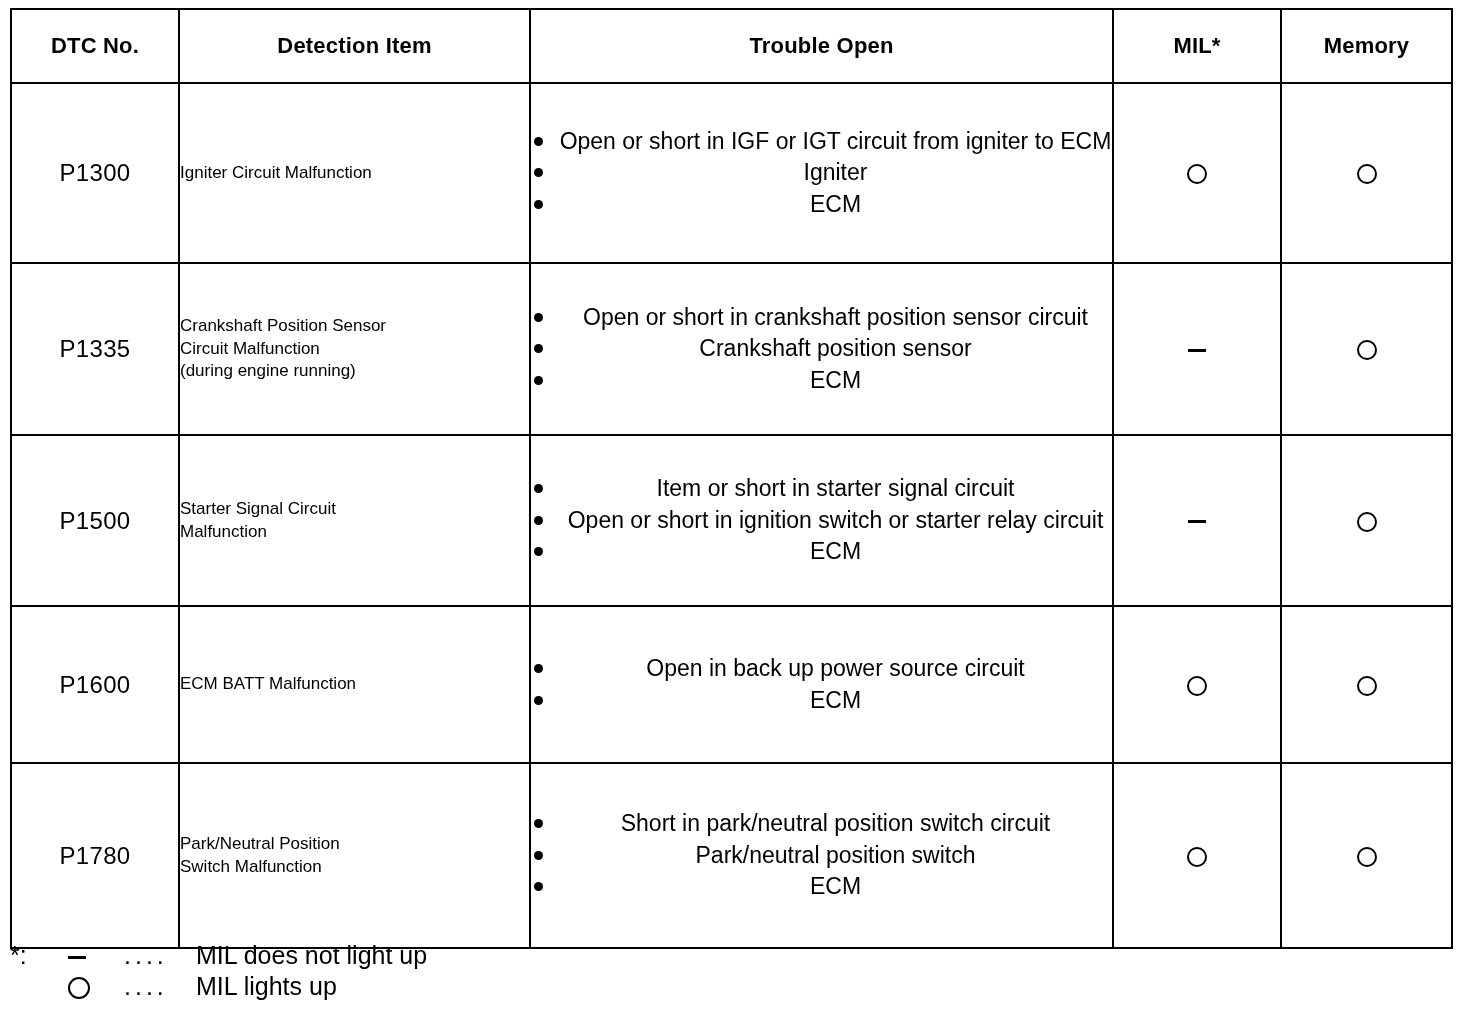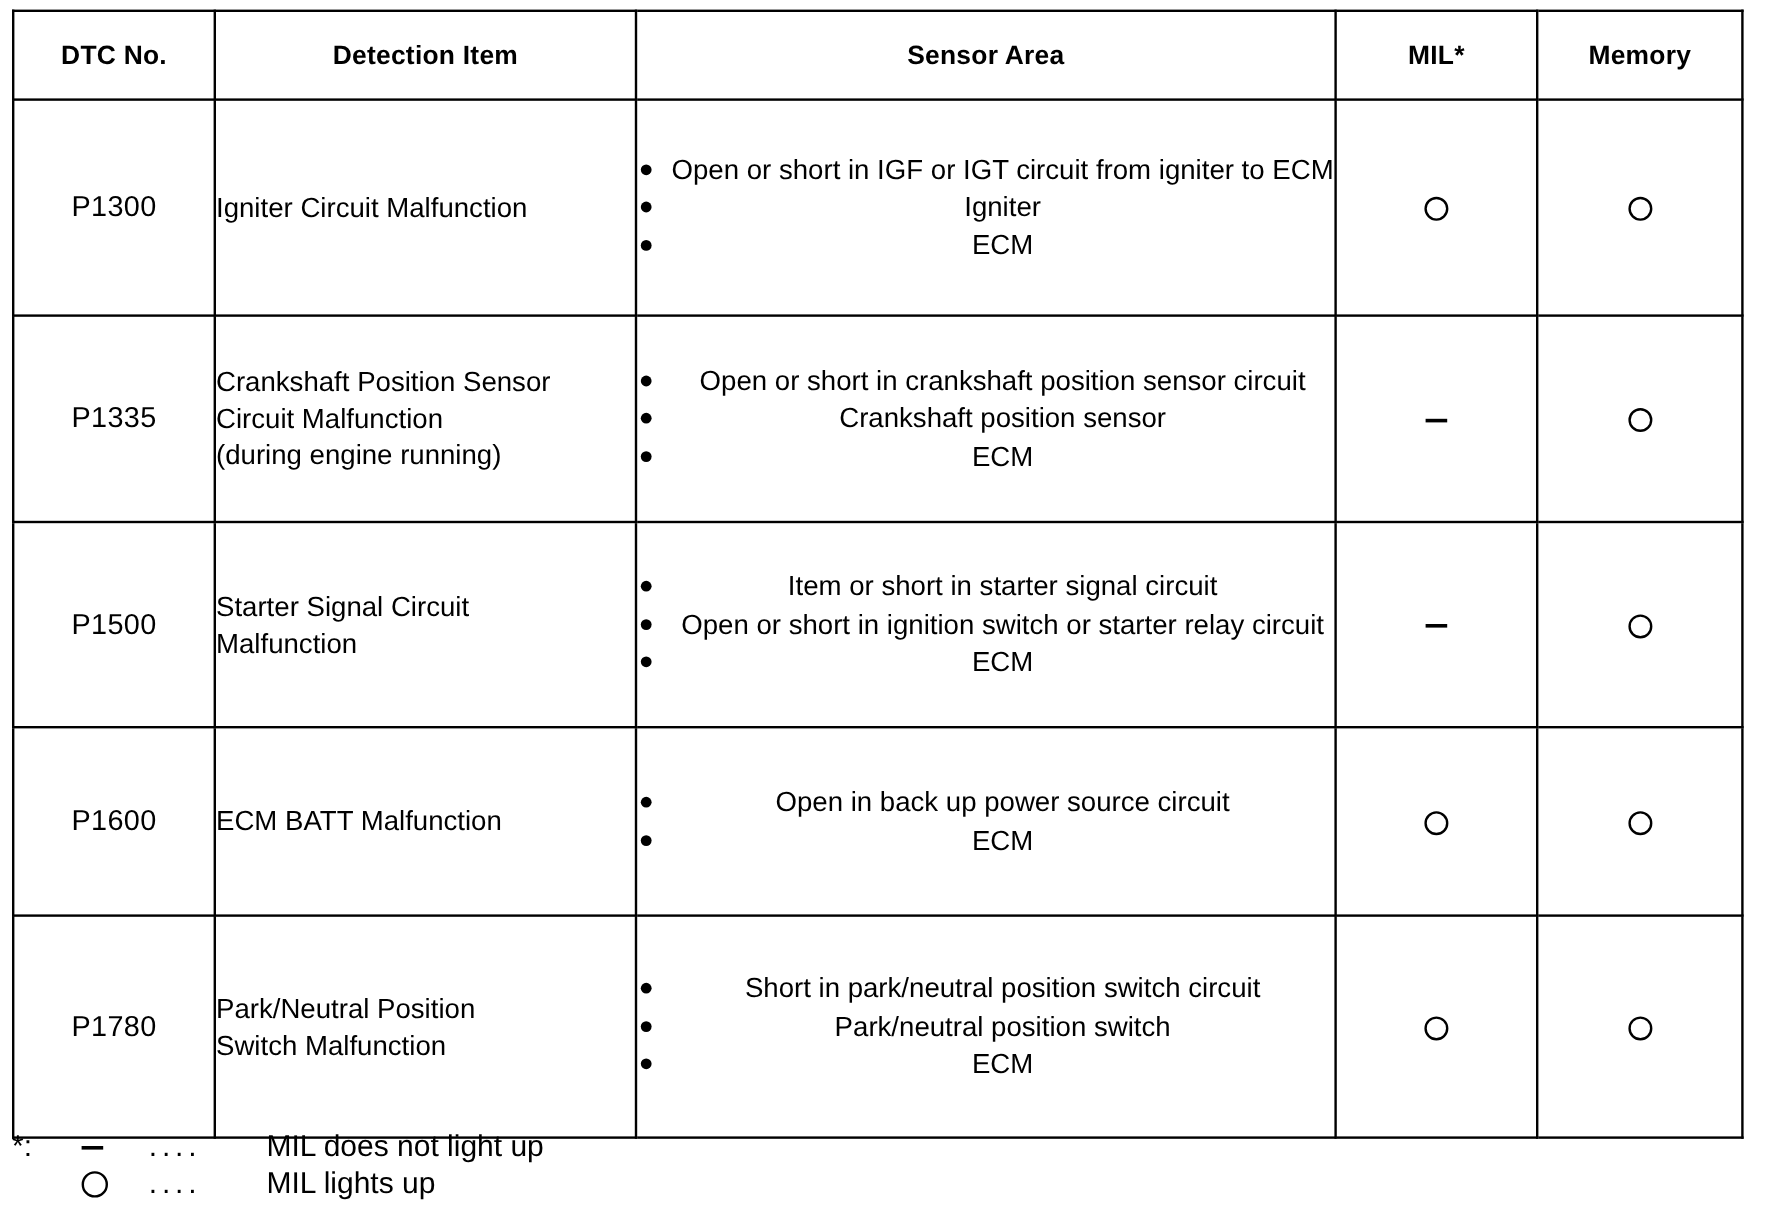--- a/index.html
+++ b/index.html
@@ -50,21 +50,21 @@
   td.dtc-cell {
     text-align: center;
     font-size: 24px;
     font-weight: normal;
     letter-spacing: 0.3px;
   }
 
   td.detect-cell {
     text-align: left;
     padding: 0 10px 0 14px;
-    font-size: 23px;
+    font-size: 17px;
     line-height: 1.34;
     font-weight: normal;
   }
   .detect-line { white-space: nowrap; }
 
   td.trouble-cell {
     text-align: center;
     padding: 0 10px 0 14px;
     font-size: 23px;
   }
@@ -143,38 +143,38 @@
     text-align: left;
   }
   .fn-sym .mark-circle {
     width: 22px; height: 22px;
   }
   .fn-dots {
     display: inline-block;
     width: 72px;
     letter-spacing: 4px;
   }
-  .fn-text { display: inline-block; margin-left: 26px; }
+  .fn-text { display: inline-block; }
 </style>
 </head>
 <body>
 
 <table id="dtc-table">
   <colgroup>
     <col class="c-dtc">
       <col class="c-detect">
       <col class="c-trouble">
       <col class="c-mil">
       <col class="c-memory">
   </colgroup>
   <thead>
     <tr>
       <th>DTC No.</th>
       <th>Detection Item</th>
-      <th>Sensor Area</th>
+      <th>Trouble Open</th>
       <th>MIL*</th>
       <th>Memory</th>
     </tr>
   </thead>
   <tbody id="table-body">
       <tr class="r0">
         <td class="dtc-cell">P1300</td>
         <td class="detect-cell">
           <div class="detect-line">Igniter Circuit Malfunction</div>
         </td>

